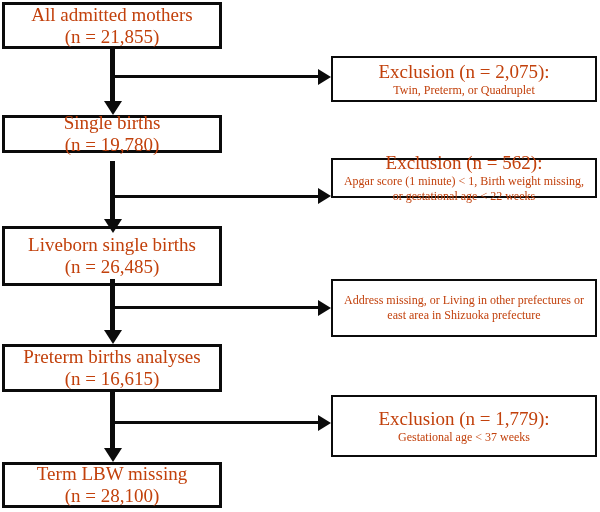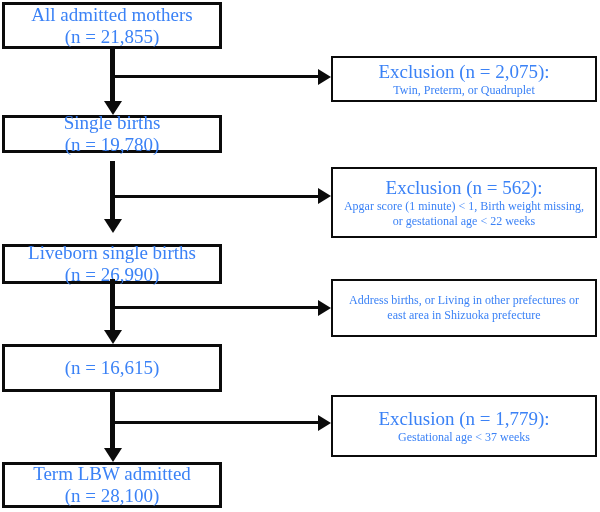--- a/index.html
+++ b/index.html
@@ -6,21 +6,21 @@
     margin: 0;
     padding: 0;
     background: #ffffff;
   }
   #figure {
     position: relative;
     width: 600px;
     height: 512px;
     background: #ffffff;
     font-family: "Liberation Serif", "DejaVu Serif", serif;
-    color: #3b82f6;
+    color: #c2410c;
     overflow: hidden;
   }
   
   .flow-box {
     position: absolute;
     left: 2px;
     width: 220px;
     box-sizing: border-box;
     border: 3px solid #0b0b0b;
     background: #ffffff;
@@ -101,47 +101,48 @@
   <div class="flow-box" style="top:2px;height:47px">
     <div class="box-title">All admitted mothers</div>
     <div class="box-count">(n = 21,855)</div>
   </div>
 
   <div class="flow-box" style="top:115px;height:38px">
     <div class="box-title">Single births</div>
     <div class="box-count">(n = 19,780)</div>
   </div>
 
-  <div class="flow-box" style="top:244px;height:40px">
+  <div class="flow-box" style="top:226px;height:60px">
     <div class="box-title">Liveborn single births</div>
-    <div class="box-count">(n = 26,990)</div>
+    <div class="box-count">(n = 26,485)</div>
   </div>
 
   <div class="flow-box" style="top:344px;height:48px">
+    <div class="box-title">Preterm births analyses</div>
     <div class="box-count">(n = 16,615)</div>
   </div>
 
   <div class="flow-box" style="top:462px;height:46px">
-    <div class="box-title">Term LBW admitted</div>
+    <div class="box-title">Term LBW missing</div>
     <div class="box-count">(n = 28,100)</div>
   </div>
 
   <div class="excl-box" style="top:56px;height:46px">
     <div class="excl-title">Exclusion (n = 2,075):</div>
     <div class="excl-detail">Twin, Preterm, or Quadruplet</div>
   </div>
 
-  <div class="excl-box" style="top:167px;height:71px">
+  <div class="excl-box" style="top:158px;height:40px">
     <div class="excl-title">Exclusion (n = 562):</div>
     <div class="excl-detail">Apgar score (1 minute) &lt; 1, Birth weight missing,</div>
     <div class="excl-detail">or gestational age &lt; 22 weeks</div>
   </div>
 
   <div class="excl-box" style="top:279px;height:58px">
-    <div class="excl-detail">Address births, or Living in other prefectures or</div>
+    <div class="excl-detail">Address missing, or Living in other prefectures or</div>
     <div class="excl-detail">east area in Shizuoka prefecture</div>
   </div>
 
   <div class="excl-box" style="top:395px;height:62px">
     <div class="excl-title">Exclusion (n = 1,779):</div>
     <div class="excl-detail">Gestational age &lt; 37 weeks</div>
   </div>
 
   <div class="vline" style="top:49px;height:53px"></div>
   <div class="arrow-down" style="top:101px"></div>

